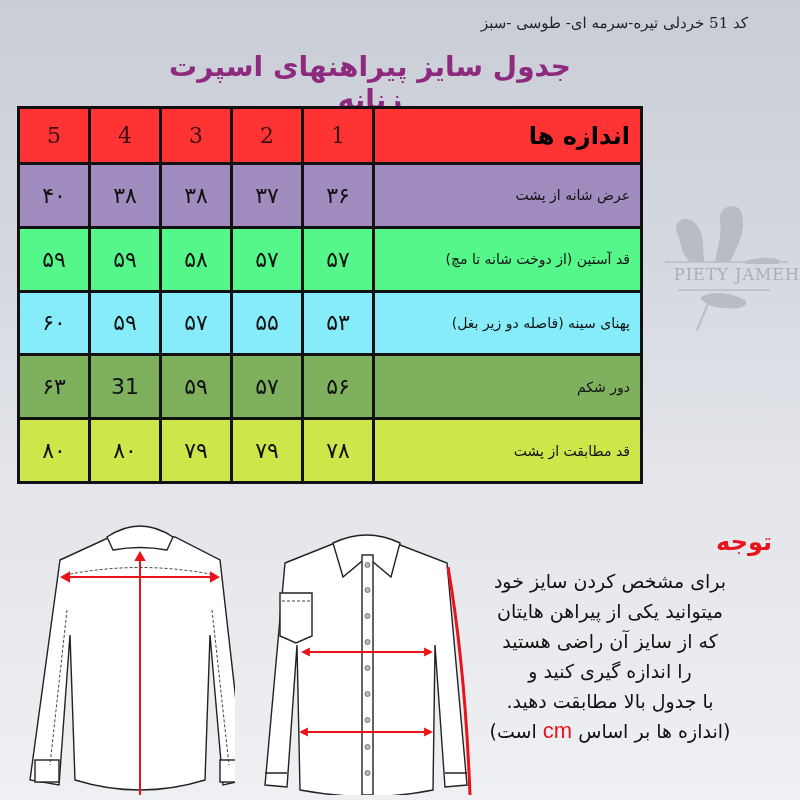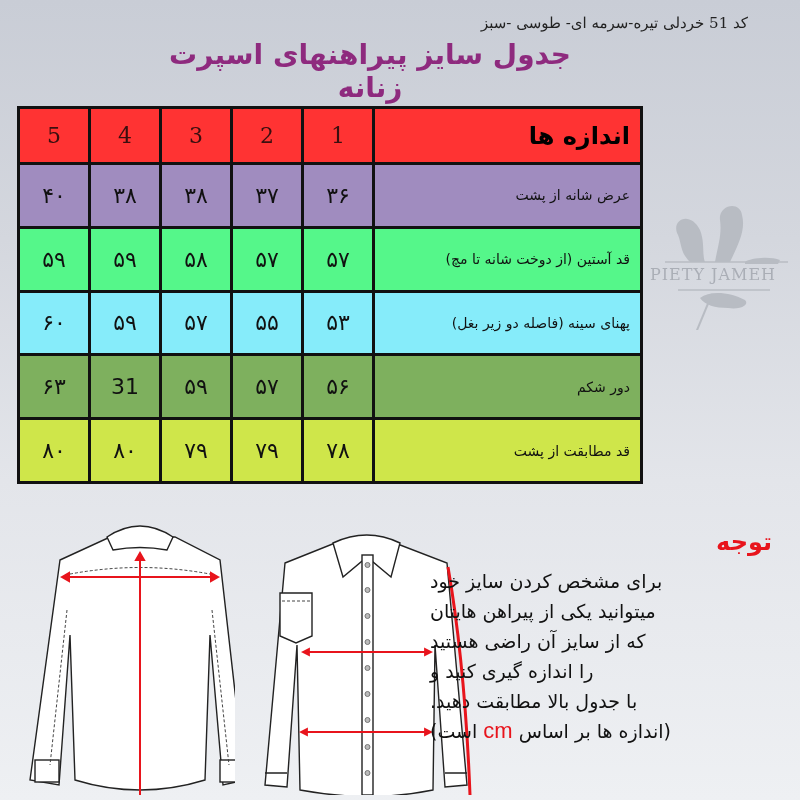--- a/index.html
+++ b/index.html
@@ -6,48 +6,48 @@
   body {
     width:800px; height:800px; overflow:hidden; position:relative;
     background: linear-gradient(180deg, #c9cdd6 0%, #d4d7de 30%, #e3e5ea 60%, #eef0f3 100%);
     font-family: "DejaVu Sans", sans-serif;
   }
   .code-line {
     position:absolute; top:14px; right:52px; direction:rtl;
     font-family: "DejaVu Serif", serif; font-size:15px; color:#222;
   }
   .title {
-    position:absolute; top:38px; left:150px; width:440px; text-align:center;
+    position:absolute; top:50px; left:150px; width:440px; text-align:center;
     direction:rtl; font-size:28px; font-weight:bold; color:#8e2a7e;
     font-family: "DejaVu Sans", sans-serif;
   }
   table.size {
     position:absolute; top:106px; left:17px; width:626px; height:378px;
     border-collapse:collapse; direction:rtl; table-layout:fixed;
     border:3px solid #111;
   }
   table.size td {
     border:3px solid #111; text-align:center; vertical-align:middle;
     font-size:22px; color:#111; padding:0;
   }
   table.size td.lbl { text-align:right; padding-right:10px; font-size:14px; }
   table.size tr.hdr td { font-family:"DejaVu Serif", serif; font-size:22px; color:#3a0f0f; }
   table.size tr.hdr td.lbl { font-family:"DejaVu Sans", sans-serif; font-size:24px; font-weight:bold; color:#000000; }
   .watermark {
     position:absolute; left:650px; top:190px; width:150px; height:140px;
   }
-  .wm-text { position:absolute; left:0; top:75px; width:150px; text-align:left;
+  .wm-text { position:absolute; left:0; top:75px; width:150px; text-align:right;
     font-family:"DejaVu Serif", serif; font-size:16px; color:#aaaeb6; letter-spacing:1px; }
   .note-title {
     position:absolute; top:528px; right:28px; direction:rtl;
     font-size:24px; font-weight:bold; color:#e8141c;
   }
   .note-body {
-    position:absolute; top:566px; right:30px; width:340px; direction:rtl;
-    font-size:19px; line-height:30px; color:#111; text-align:left;
+    position:absolute; top:566px; right:20px; width:340px; direction:rtl;
+    font-size:19px; line-height:30px; color:#111; text-align:center;
   }
   .note-body .cm { color:#e8141c; font-family:"Liberation Sans", sans-serif; font-size:22px; }
   .shirt { position:absolute; }
 </style>
 </head>
 <body>
 
 <div class="code-line">کد 51 خردلی تیره-سرمه ای- طوسی -سبز</div>
 <div class="title">جدول سایز پیراهنهای اسپرت زنانه</div>
 

